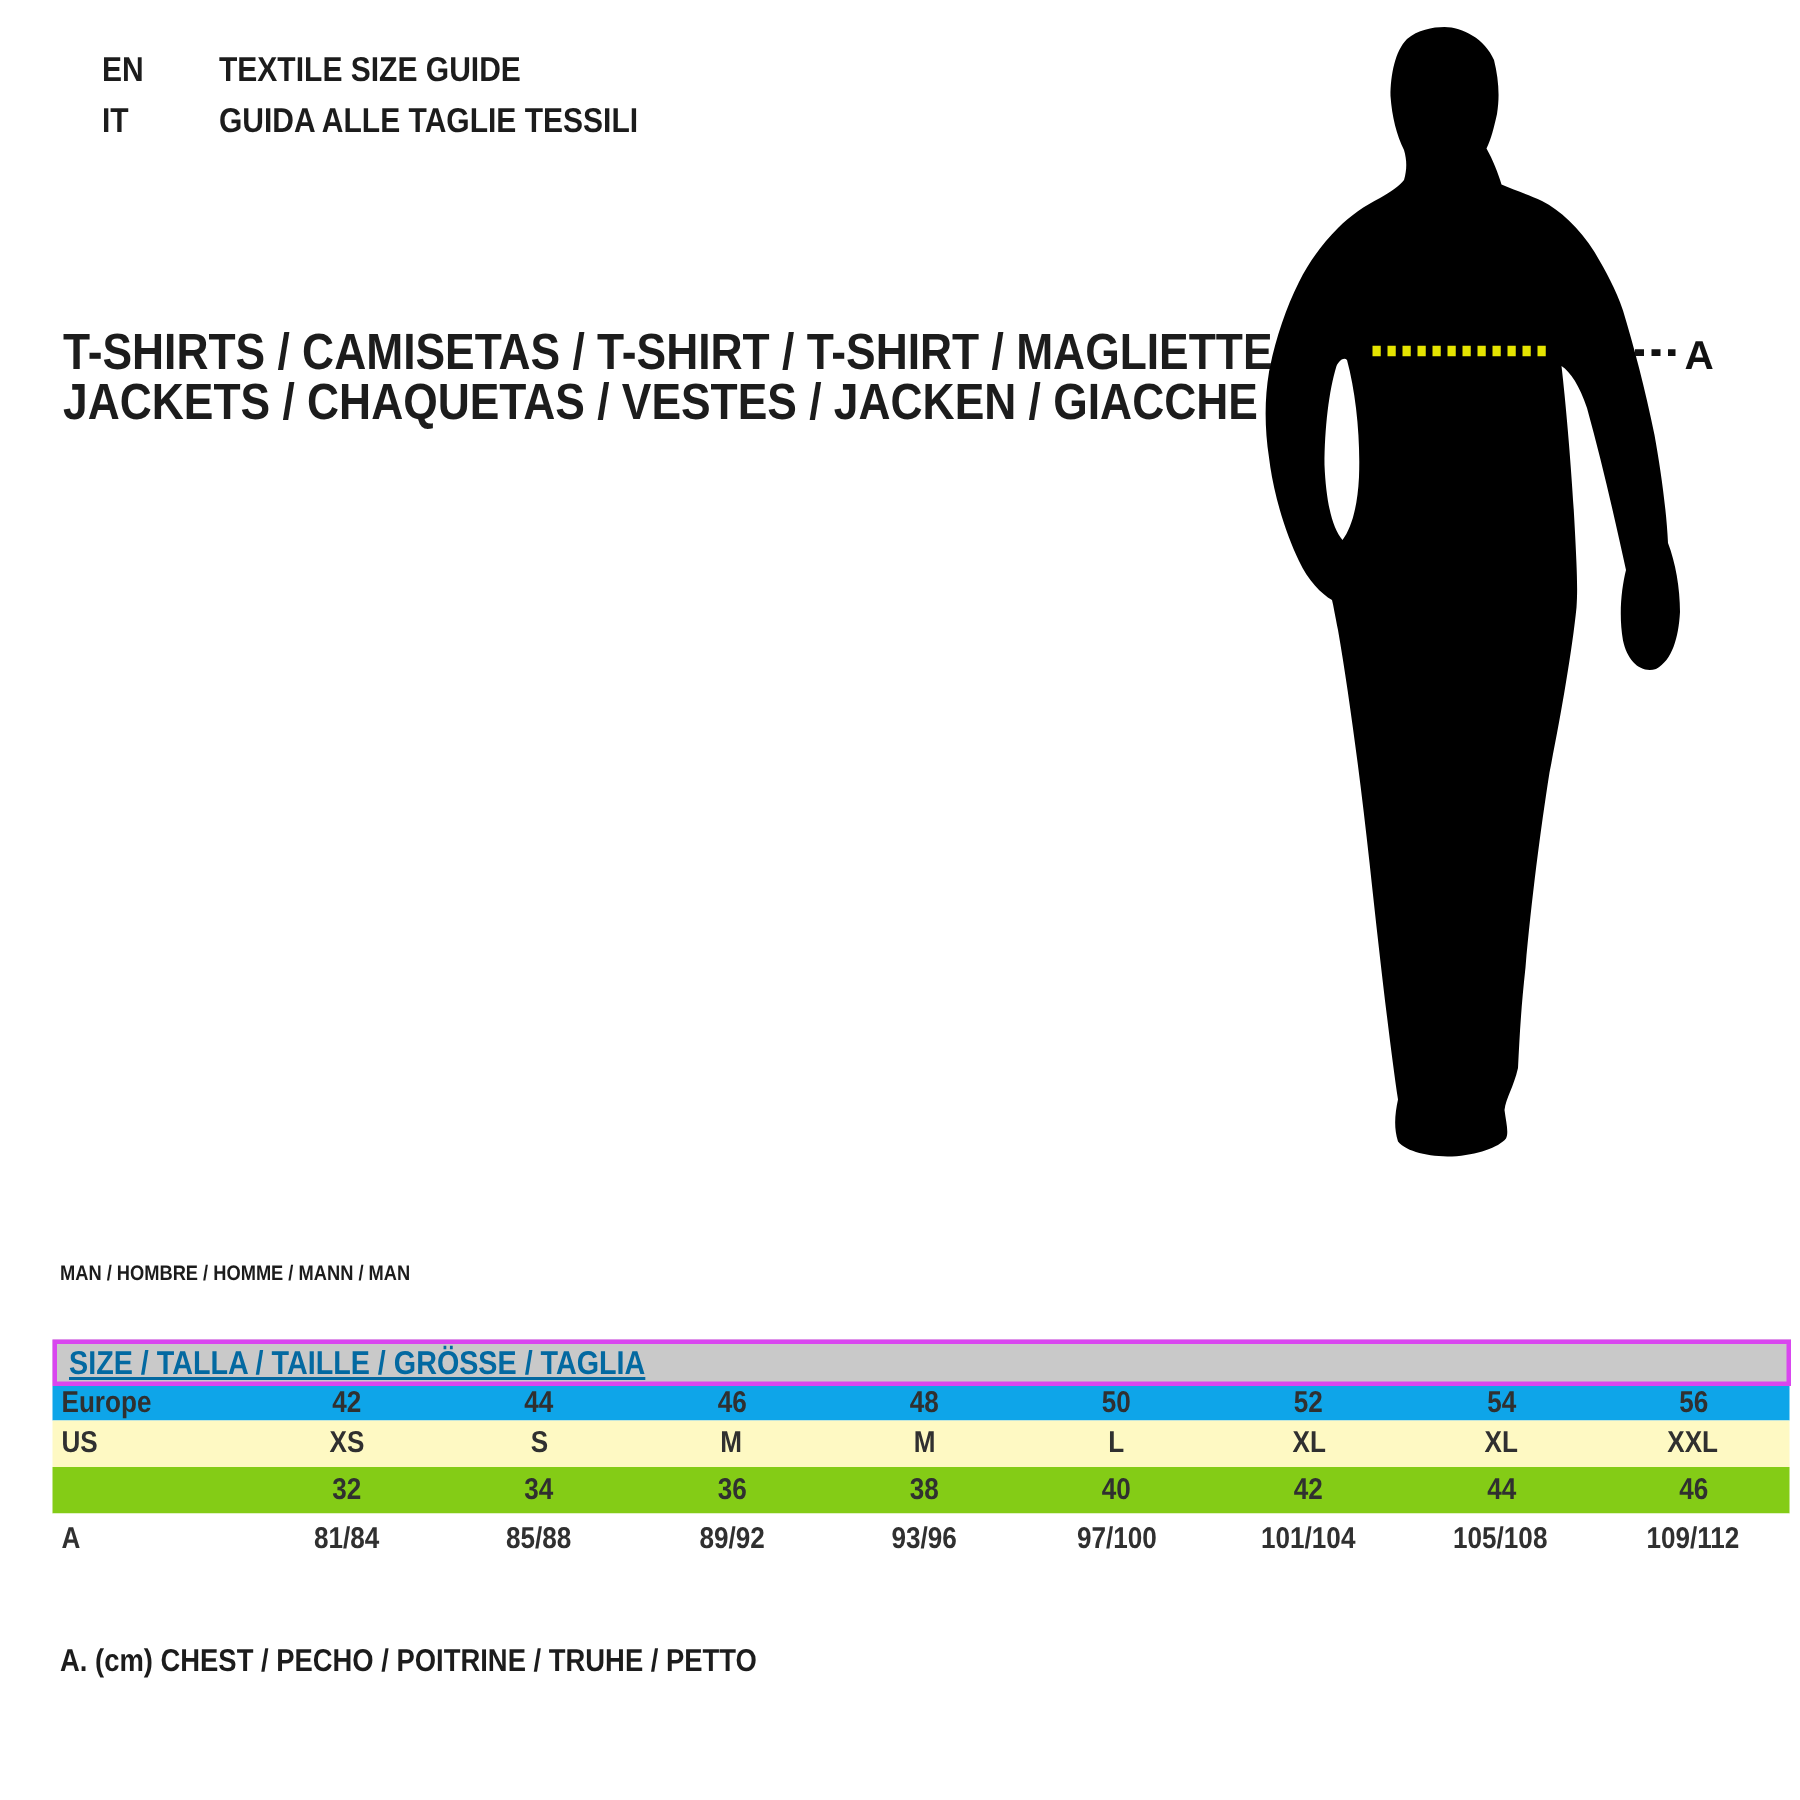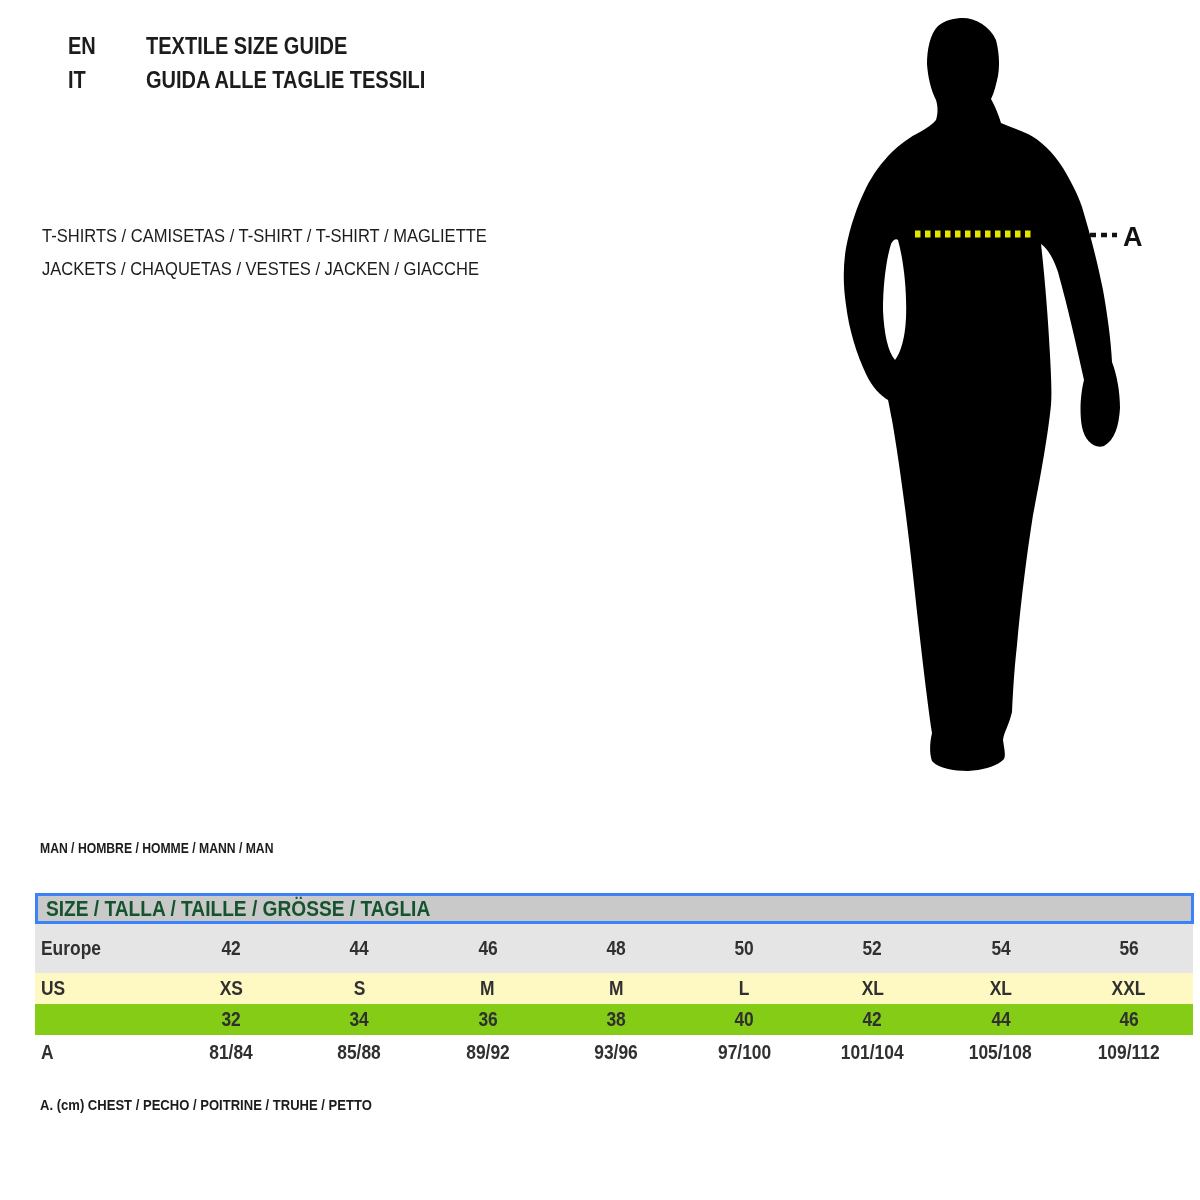--- a/index.html
+++ b/index.html
@@ -9,46 +9,46 @@
   }
   .cond{display:inline-block;transform:scaleX(0.87);transform-origin:0 50%;white-space:nowrap;}
   .cond-c{display:inline-block;transform:scaleX(0.87);transform-origin:50% 50%;white-space:nowrap;}
 
   
   .lang-list{position:absolute;left:40px;top:30px;margin-left:28px;}
   .lang-row{display:flex;height:33.4px;align-items:center;font-weight:bold;font-size:23px;}
   .lang-code{width:78px;flex:0 0 78px;}
 
   
-  .categories{position:absolute;left:42px;top:219px;font-weight:normal;font-size:19px;line-height:33px;}
+  .categories{position:absolute;left:42px;top:219px;font-weight:bold;font-size:34px;line-height:33px;}
 
   
   .figure-wrap{position:absolute;left:820px;top:0;width:340px;height:800px;}
 
   
   .man-heading{position:absolute;left:40px;top:840px;font-weight:bold;font-size:14px;}
 
   
   .size-table{position:absolute;left:35px;top:893px;width:1158px;font-weight:bold;}
   .table-header{
-    width:1145px;height:25px;background:#c9c9c9;border:3px solid #3b82f6;
+    width:1145px;height:25px;background:#c9c9c9;border:3px solid #d946ef;
     display:flex;align-items:center;padding-left:8px;box-sizing:content-box;
-    color:#14532d;font-size:22px;
+    color:#0369a1;font-size:22px;text-decoration:underline;
   }
   .t-row{display:grid;grid-template-columns:132px repeat(8,1fr);align-items:center;
     color:#303030;font-size:20px;}
   .t-row .lbl{text-align:left;padding-left:6px;}
   .t-row .val{text-align:center;}
-  .row-europe{height:49px;background:#e5e5e5;}
+  .row-europe{height:23px;background:#0ea5e9;}
   .row-us{height:31px;background:#fef9c3;text-decoration:underline;}
   .row-num{height:31px;background:#84cc16;}
   .row-a{height:34px;background:#ffffff;}
 
   
-  .footnote{position:absolute;left:40px;top:1096px;font-weight:bold;font-size:15px;}
+  .footnote{position:absolute;left:40px;top:1096px;font-weight:bold;font-size:21px;}
 </style>
 </head>
 <body>
 
 <div class="canvas">
 
   <div class="lang-list">
     <div class="lang-row">
       <span class="lang-code cond">EN</span>
       <span class="cond">TEXTILE SIZE GUIDE</span>

